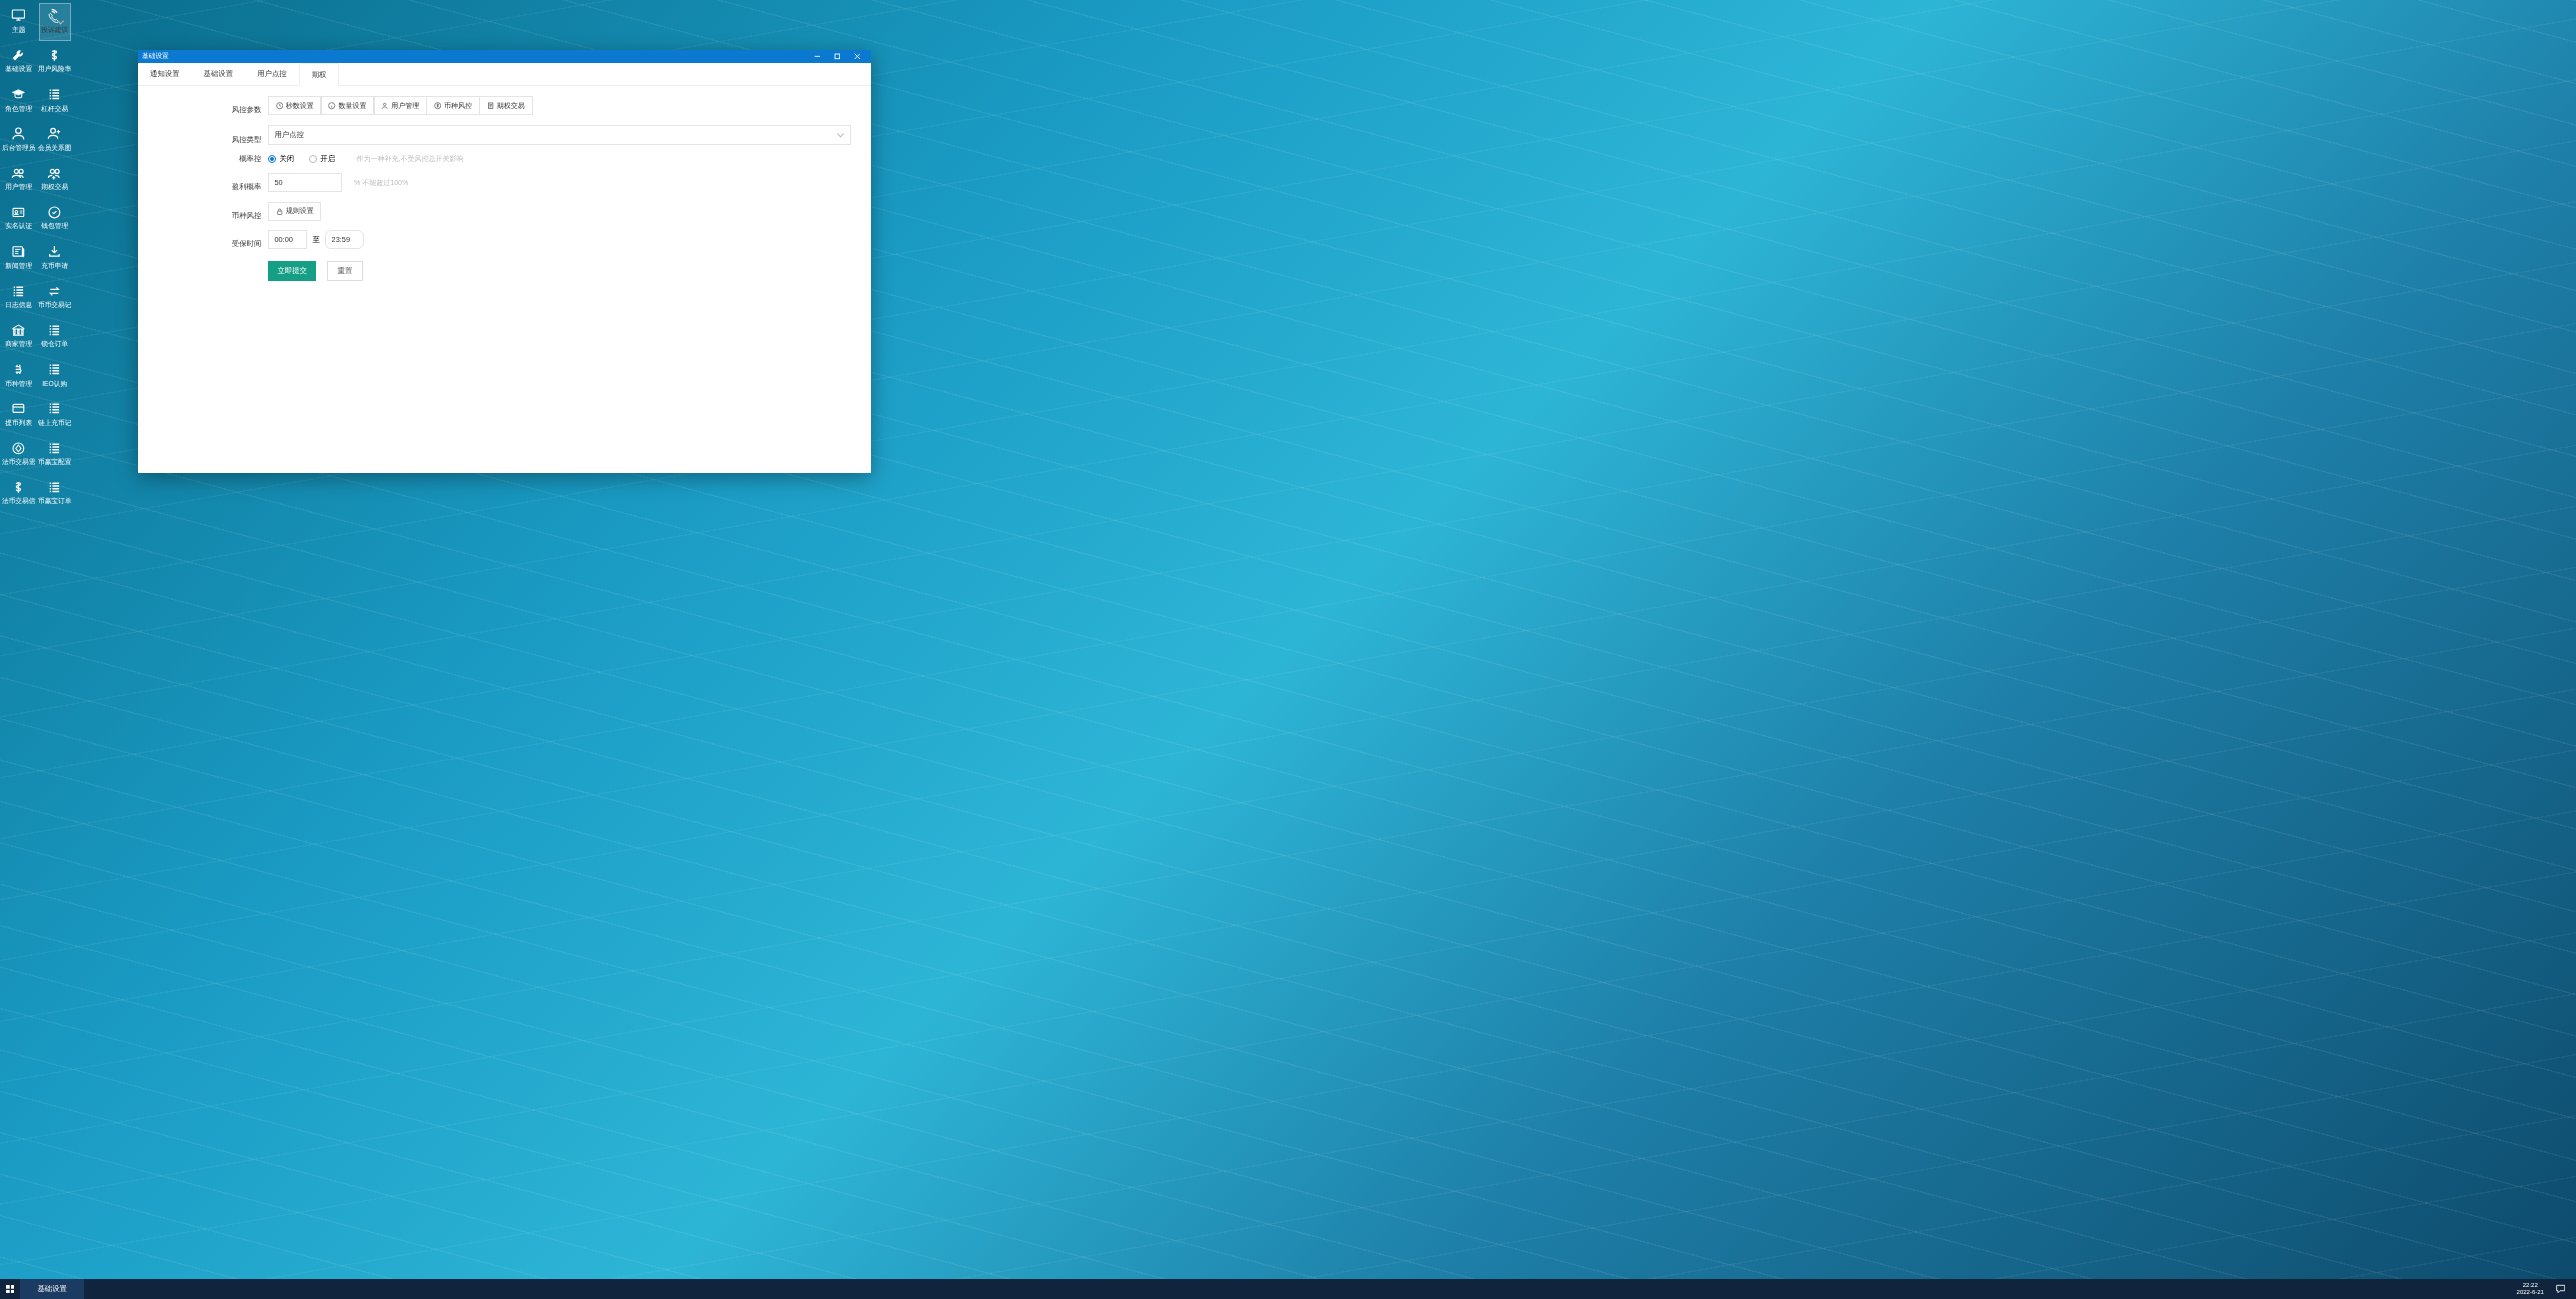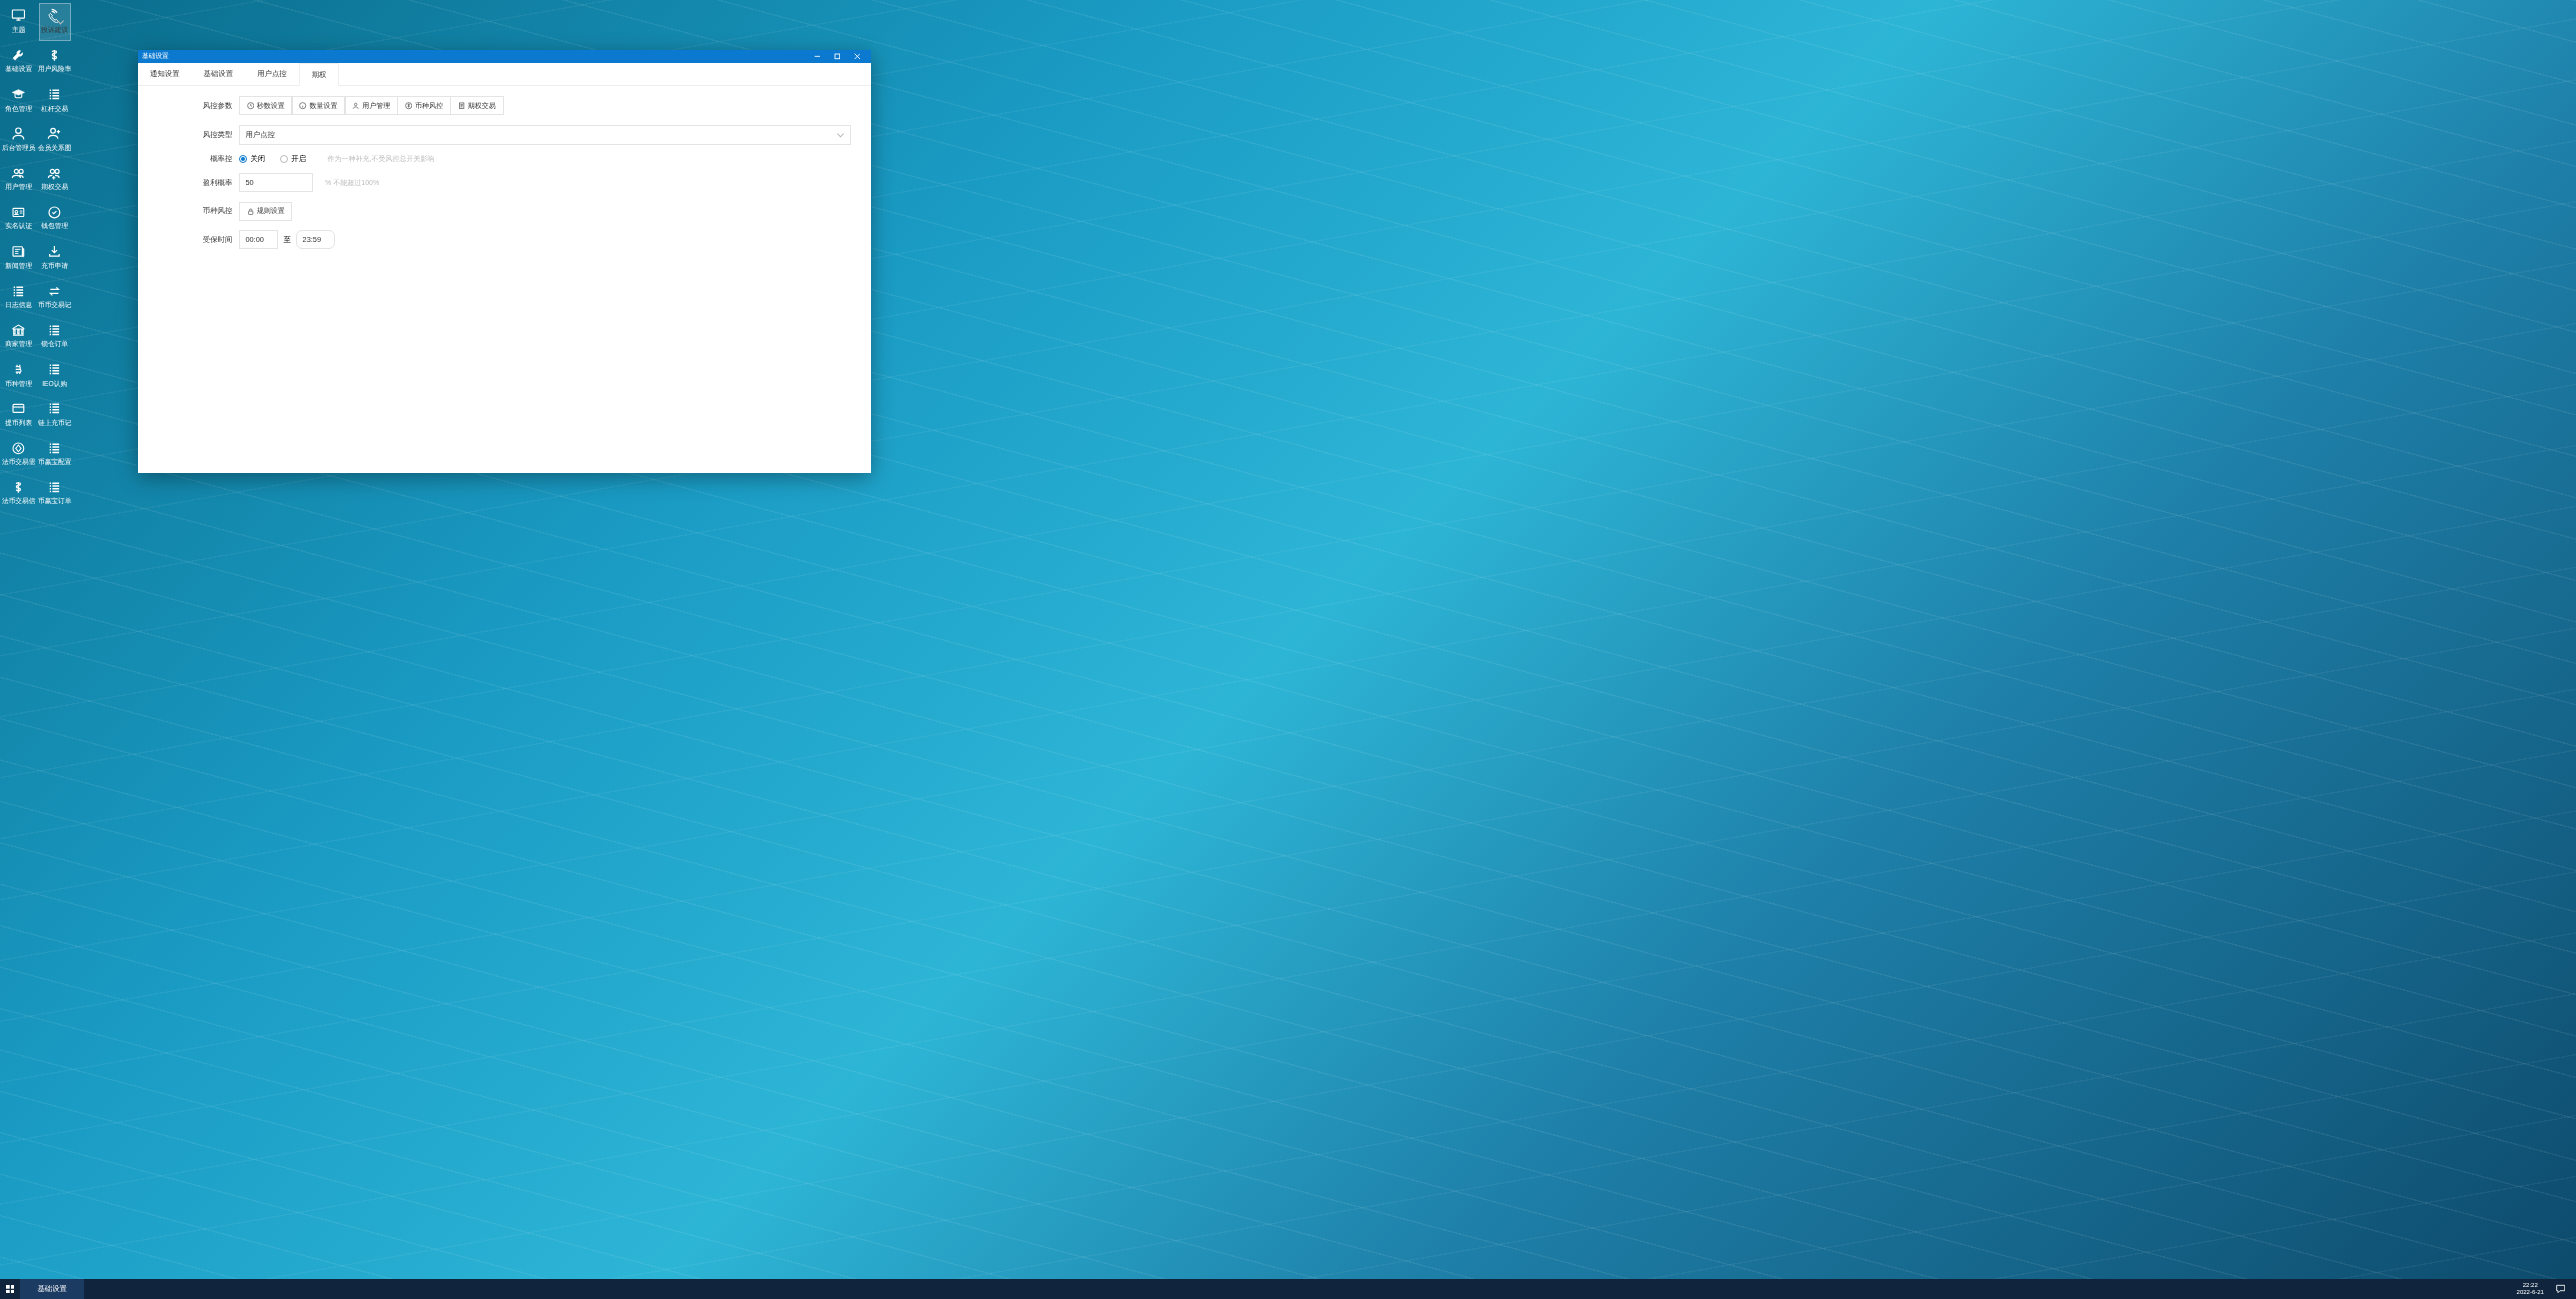--- a/index.html
+++ b/index.html
@@ -26,21 +26,21 @@
 .titlebar .t { color:#fff; font-size:6.7px; flex:1; }
 .winbtns { display:flex; align-items:center; gap:0; }
 .winbtn { width:20px; height:13.4px; display:flex; align-items:center; justify-content:center; cursor:pointer; }
 .winbtn svg { width:6.7px; height:6.7px; stroke:#fff; stroke-width:1.3; fill:none; }
 
 .tabs { display:flex; border-bottom:0.7px solid #eee; }
 .tab { padding:5.4px 12px; font-size:7.4px; color:#333; cursor:pointer; }
 .tab.active { border:0.7px solid #eee; border-bottom:0.7px solid #fff; margin-bottom:-0.7px; color:#333; }
 
 .content { flex:1; padding:10px 20px 10px 0; overflow:auto; }
-.row { display:flex; align-items:center; margin-bottom:9.4px; }
+.row { display:flex; align-items:flex-end; margin-bottom:9.4px;padding-left:29px; }
 .row .lab { width:101px; text-align:right; font-size:7.4px; color:#333; padding-right:6.7px; }
 .row .val { flex:1; display:flex; align-items:center; gap:5.4px; font-size:7.4px; }
 
 .sub-btn { display:inline-flex; align-items:center; gap:2.7px; padding:3.4px 6.7px; border:0.7px solid #e4e4e4; font-size:7px; color:#333; background:#fff; cursor:pointer; }
 .sub-btn:first-child { margin-left:0; }
 .sub-btn svg { width:7.4px; height:7.4px; stroke:#666; fill:none; stroke-width:1.3; }
 .sub-btn + .sub-btn { margin-left:-0.7px; }
 
 .inp { border:0.7px solid #e4e4e4; padding:4px 5.4px; font-size:7.4px; color:#333; outline:none; }
 .sel { border:0.7px solid #e4e4e4; padding:4px 5.4px; font-size:7.4px; color:#333; width:100%; position:relative; cursor:pointer; }
@@ -363,20 +363,27 @@
 
     <div class="row">
       <div class="lab">受保时间</div>
       <div class="val">
         <input class="inp" style="width: 39px;" value="00:00">
         <span>至</span>
         <input class="inp" style="width: 39px; border-radius: 6px;" value="23:59">
       </div>
     </div>
 
+    <div class="row" style="margin-top:12px">
+      <div class="lab"></div>
+      <div class="val">
+        <button class="primary-btn">立即提交</button>
+        <button class="ghost-btn">重置</button>
+      </div>
+    </div>
 
   </div>
 </div>
 
 <div class="taskbar">
   <div class="start">
     <svg viewBox="0 0 14 14">
         <rect x="0" y="0" width="6" height="6"></rect>
         <rect x="8" y="0" width="6" height="6"></rect>
         <rect x="0" y="8" width="6" height="6"></rect>

